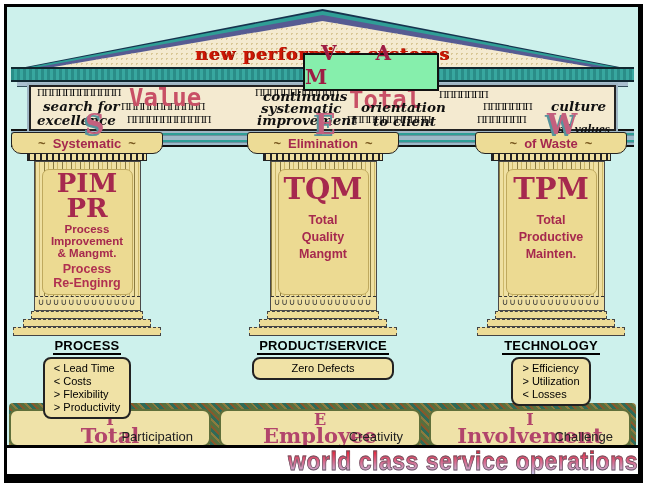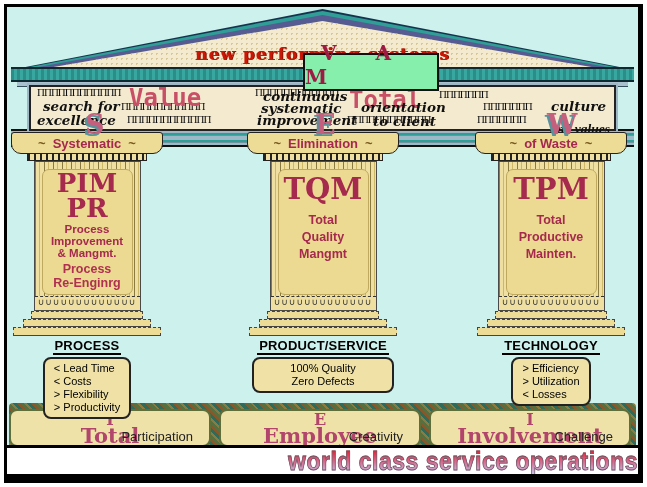--- a/index.html
+++ b/index.html
@@ -216,21 +216,20 @@
             <div class="bodyline">Mangmt</div>
           </div>
         </div>
         <div class="loops">∪∪∪∪∪∪∪∪∪∪∪∪∪</div>
       </div>
       <div class="step step1"></div>
       <div class="step step2"></div>
       <div class="step step3"></div>
       <div class="base-header">PRODUCT/SERVICE</div>
       <div class="base-box centered">
-        <div>100% Quality</div>
         <div>Zero Defects</div>
       </div>
     </div>
 
     <div class="pillar p3" style="left:449px;">
       <div class="capital">
         <span class="volute">~</span>
         <span class="capital-label">of Waste</span>
         <span class="volute">~</span>
       </div>

